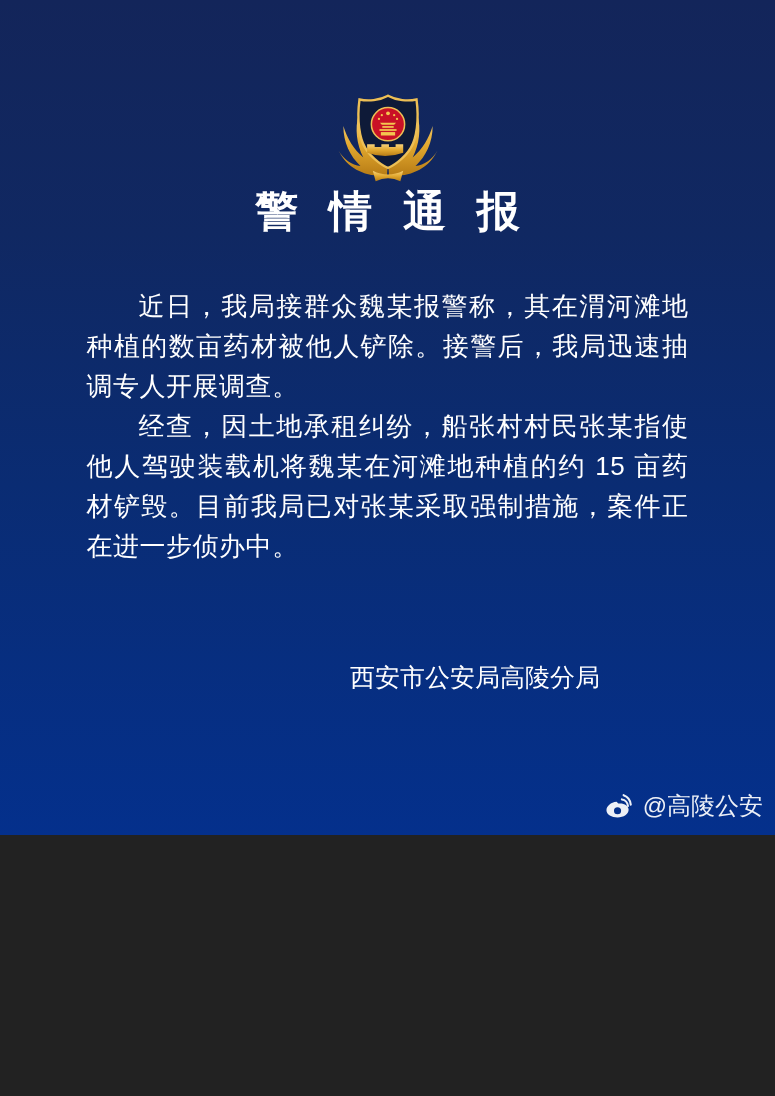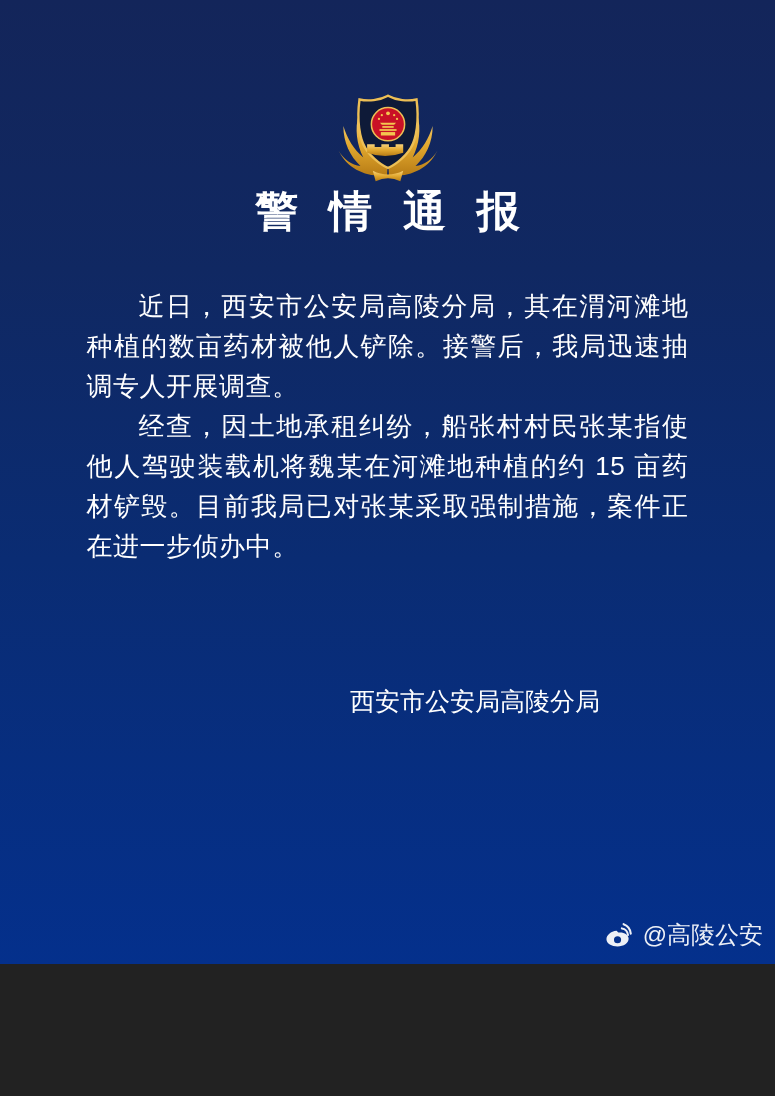--- a/index.html
+++ b/index.html
@@ -1,19 +1,19 @@
 <!DOCTYPE html>
 <html><head>
 <meta charset="utf-8">
 <style>
   html, body { margin: 0; padding: 0; background: #222; }
   .page {
     position: relative;
     width: 775px;
-    height: 964px;
+    height: 835px;
     margin: 0 auto;
     overflow: hidden;
     background: linear-gradient(180deg, #13255a 0%, #102862 28%, #0a2c73 58%, #04308c 100%);
     font-family: "Liberation Sans", "DejaVu Sans", sans-serif;
     color: #ffffff;
     display: flex;
     flex-direction: column;
     align-items: center;
   }
   .badge { margin-top: 90px; line-height: 0; }
@@ -33,21 +33,21 @@
     font-size: 26px;
     line-height: 40px;
     text-align: justify;
     text-justify: inter-ideograph;
     letter-spacing: 0.02em;
   }
   .body p { margin: 0; text-indent: 2em; }
   .sign {
     align-self: flex-start;
     margin-left: 350px;
-    margin-top: 120px;
+    margin-top: 96px;
     width: 244px;
     text-align: left;
   }
   .sign .authority { font-size: 25px; line-height: 1.2; white-space: nowrap; }
   .sign .date { margin-top: 16px; font-size: 23px; letter-spacing: 0.04em; white-space: nowrap; }
   .watermark {
     position: absolute;
     right: 12px;
     bottom: 13px;
     display: flex;
@@ -101,21 +101,21 @@
       <rect x="51" y="41.2" width="18" height="1.8" fill="#f3c64f"></rect>
       <rect x="52.5" y="44.3" width="15" height="3.6" fill="#f3c64f"></rect>
 
       <path d="M38 57 h8 v3 h7 v-3 h8 v3 h7 v-3 h8 v9 q-19 7 -38 0 Z" fill="url(#gold)"></path>
     </svg>
   </div>
 
   <h1 class="title">警 情 通 报</h1>
 
   <div class="body">
-    <p>近日，西安市公安局高陵分局，其在渭河滩地种植的数亩药材被他人铲除。接警后，我局迅速抽调专人开展调查。</p>
+    <p>近日，我局接群众魏某报警称，其在渭河滩地种植的数亩药材被他人铲除。接警后，我局迅速抽调专人开展调查。</p>
     <p>经查，因土地承租纠纷，船张村村民张某指使他人驾驶装载机将魏某在河滩地种植的约 15 亩药材铲毁。目前我局已对张某采取强制措施，案件正在进一步侦办中。</p>
   </div>
 
   <div class="sign">
     <div class="authority">西安市公安局高陵分局</div>
   </div>
 
   <div class="watermark">
     <span class="wicon">
       <svg width="27" height="26" viewBox="0 0 28 26" aria-hidden="true">

